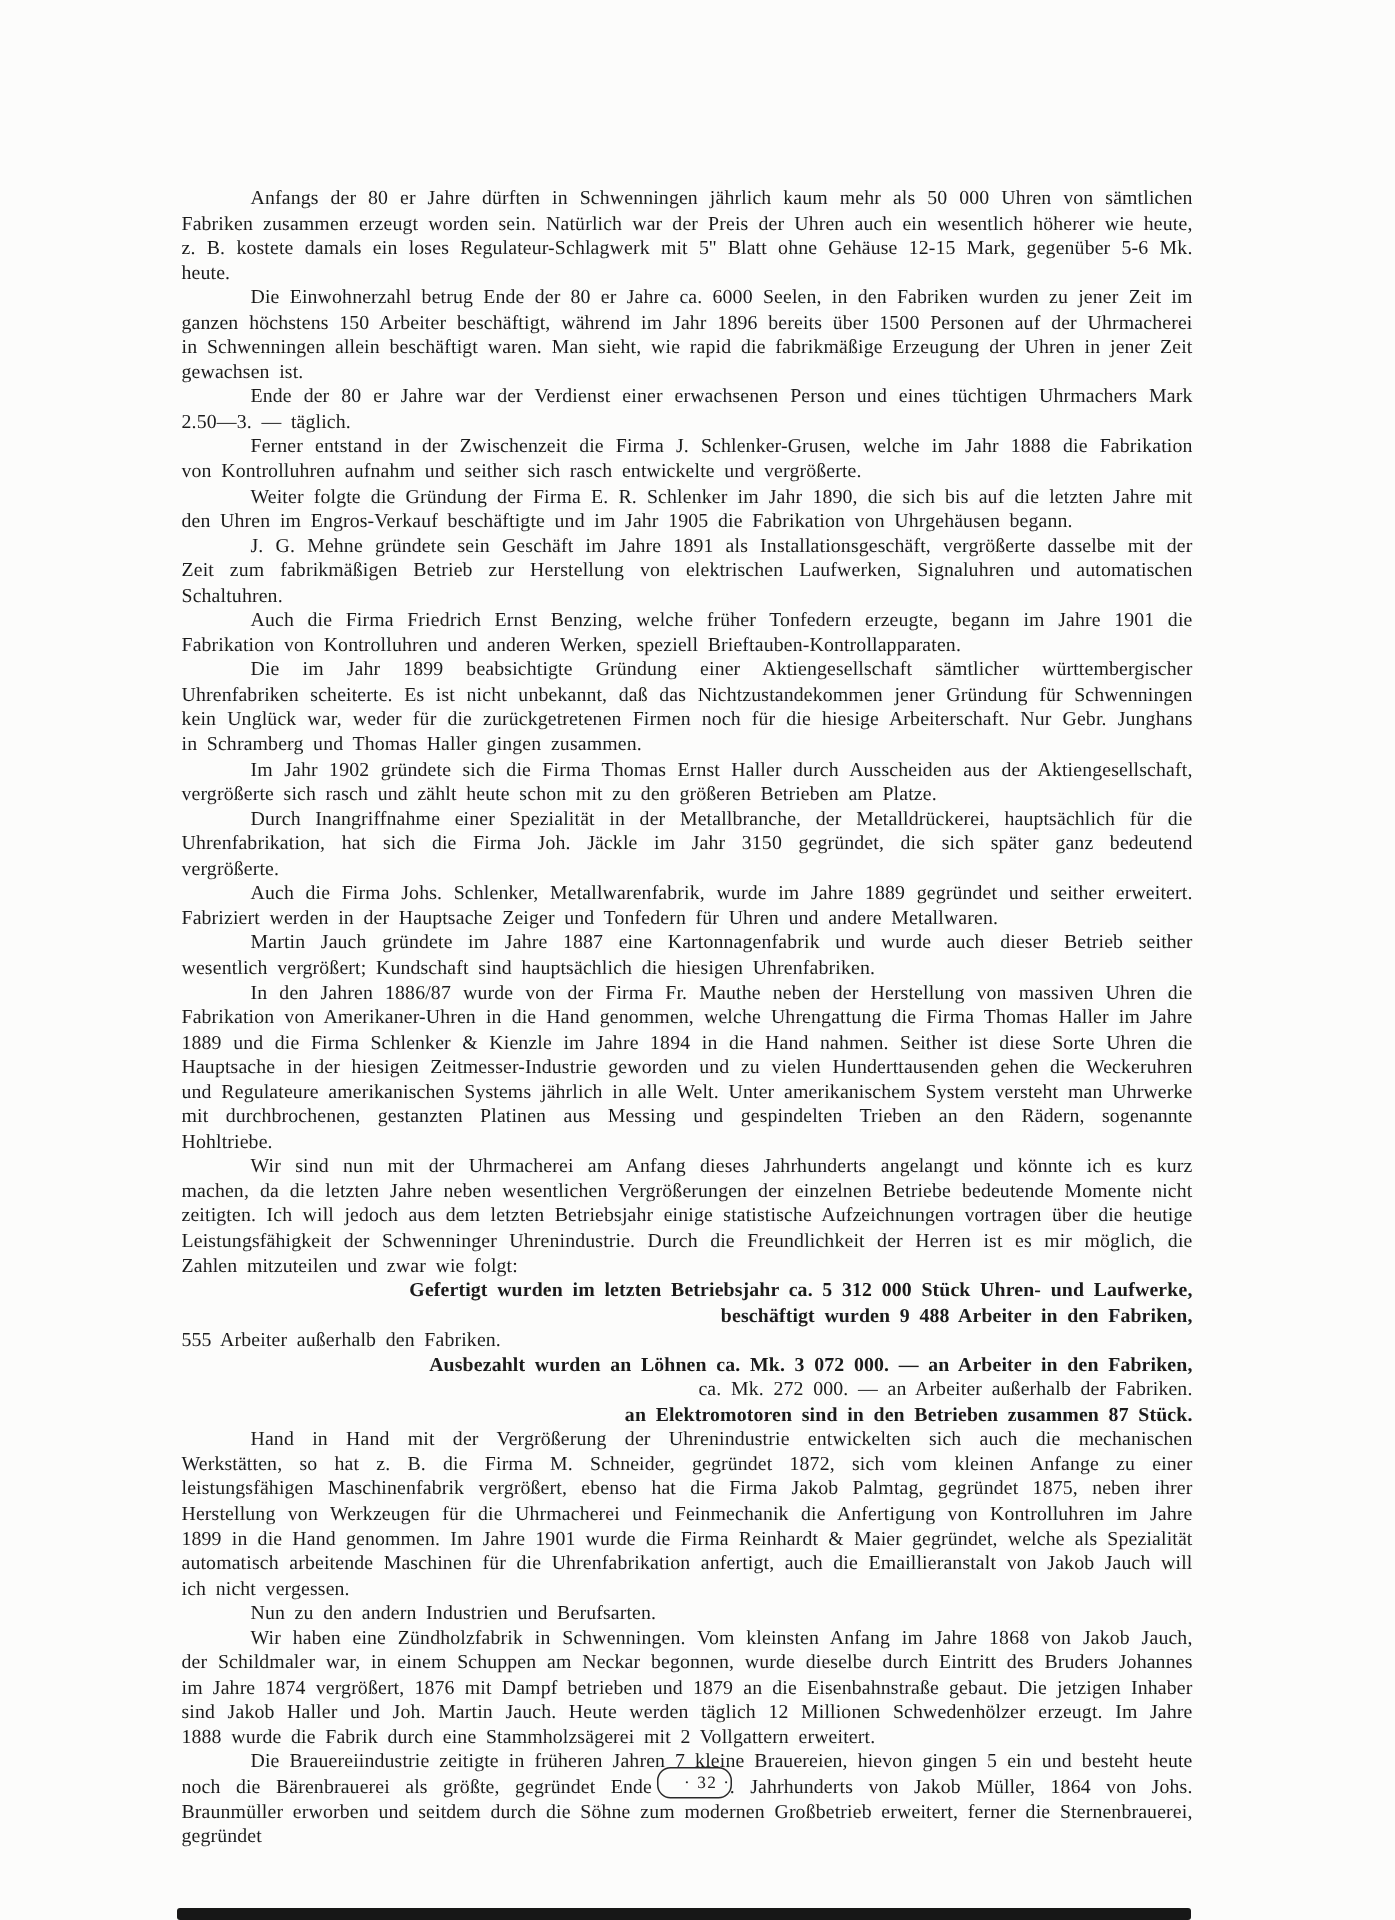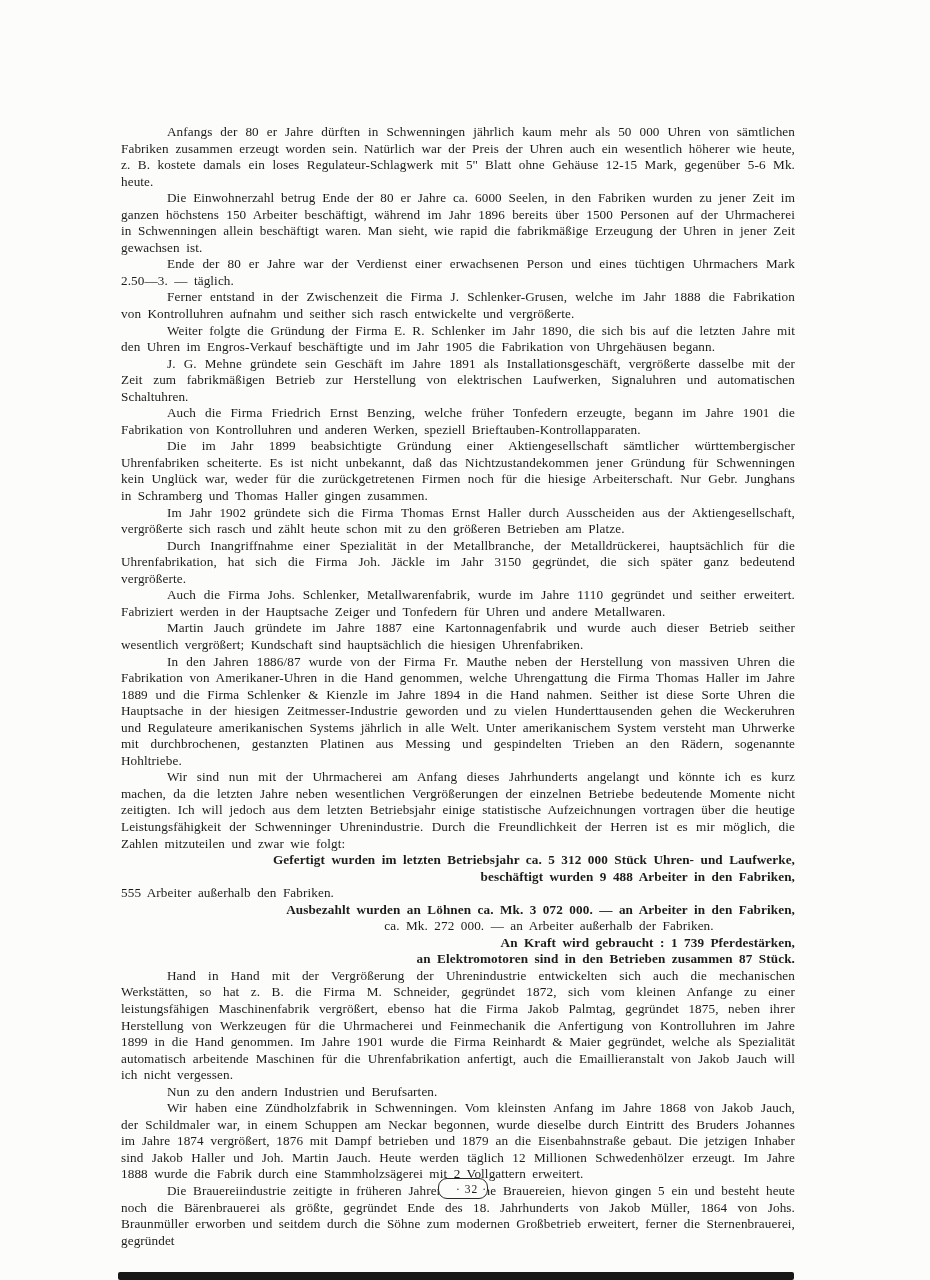--- a/index.html
+++ b/index.html
@@ -13,21 +13,21 @@
   .page{position:absolute;inset:0;}
   .text-block{
     position:absolute;left:121px;top:124px;width:674px;
     font-size:13.2px;line-height:16.55px;
     text-align:justify;word-spacing:3px;letter-spacing:0.1px;
   }
   .text-block p{margin:0;padding:0;}
   p.para{text-indent:46px;}
   p.stat  {text-indent:0;text-align:right;margin-left:45px;font-weight:bold;}
   p.stat2 {text-indent:0;text-align:left;}
-  p.stat3 {text-indent:0;text-align:center;margin-left:182px;}
+  p.stat3 {text-indent:0;text-align:right;margin-left:182px;}
   .page-number-box{
     position:absolute;left:438px;top:1178px;width:48px;height:19px;
     border:1.4px solid #2a2a2a;border-radius:9px;
     display:flex;align-items:center;justify-content:flex-end;
     font-size:11.5px;letter-spacing:1px;color:#222;
     background:#fcfcfb;
   }
   .scan-bar{
     position:absolute;left:118px;top:1272px;width:676px;height:8px;
     background:#171717;border-radius:2px;
@@ -41,30 +41,29 @@
       <p class="para">Anfangs der 80 er Jahre dürften in Schwenningen jährlich kaum mehr als 50 000 Uhren von sämtlichen Fabriken zusammen erzeugt worden sein.  Natürlich war der Preis der Uhren auch ein wesentlich höherer wie heute, z. B. kostete damals ein loses Regulateur-Schlagwerk mit 5'' Blatt ohne Gehäuse 12-15 Mark, gegenüber 5-6 Mk. heute.</p>
       <p class="para">Die Einwohnerzahl betrug Ende der 80 er Jahre ca. 6000 Seelen, in den Fabriken wurden zu jener Zeit im ganzen höchstens 150 Arbeiter beschäftigt, während im Jahr 1896 bereits über 1500 Personen auf der Uhrmacherei in Schwenningen allein beschäftigt waren.  Man sieht, wie rapid die fabrikmäßige Erzeugung der Uhren in jener Zeit gewachsen ist.</p>
       <p class="para">Ende der 80 er Jahre war der Verdienst einer erwachsenen Person und eines tüchtigen Uhrmachers Mark 2.50—3. — täglich.</p>
       <p class="para">Ferner entstand in der Zwischenzeit die Firma J. Schlenker-Grusen, welche im Jahr 1888 die Fabrikation von Kontrolluhren aufnahm und seither sich rasch entwickelte und vergrößerte.</p>
       <p class="para">Weiter folgte die Gründung der Firma E. R. Schlenker im Jahr 1890, die sich bis auf die letzten Jahre mit den Uhren im Engros-Verkauf beschäftigte und im Jahr 1905 die Fabrikation von Uhrgehäusen begann.</p>
       <p class="para">J. G. Mehne gründete sein Geschäft im Jahre 1891 als Installationsgeschäft, vergrößerte dasselbe mit der Zeit zum fabrikmäßigen Betrieb zur Herstellung von elektrischen Laufwerken, Signaluhren und automatischen Schaltuhren.</p>
       <p class="para">Auch die Firma Friedrich Ernst Benzing, welche früher Tonfedern erzeugte, begann im Jahre 1901 die Fabrikation von Kontrolluhren und anderen Werken, speziell Brieftauben-Kontrollapparaten.</p>
       <p class="para">Die im Jahr 1899 beabsichtigte Gründung einer Aktiengesellschaft sämtlicher württembergischer Uhrenfabriken scheiterte.  Es ist nicht unbekannt, daß das Nichtzustandekommen jener Gründung für Schwenningen kein Unglück war, weder für die zurückgetretenen Firmen noch für die hiesige Arbeiterschaft.  Nur Gebr. Junghans in Schramberg und Thomas Haller gingen zusammen.</p>
       <p class="para">Im Jahr 1902 gründete sich die Firma Thomas Ernst Haller durch Ausscheiden aus der Aktiengesellschaft, vergrößerte sich rasch und zählt heute schon mit zu den größeren Betrieben am Platze.</p>
       <p class="para">Durch Inangriffnahme einer Spezialität in der Metallbranche, der Metalldrückerei, hauptsächlich für die Uhrenfabrikation, hat sich die Firma Joh. Jäckle im Jahr 3150 gegründet, die sich später ganz bedeutend vergrößerte.</p>
-      <p class="para">Auch die Firma Johs. Schlenker, Metallwarenfabrik, wurde im Jahre 1110 gegründet und seither erweitert. Fabriziert werden in der Hauptsache Zeiger und Tonfedern für Uhren und andere Metallwaren.</p>
+      <p class="para">Auch die Firma Johs. Schlenker, Metallwarenfabrik, wurde im Jahre 1889 gegründet und seither erweitert. Fabriziert werden in der Hauptsache Zeiger und Tonfedern für Uhren und andere Metallwaren.</p>
       <p class="para">Martin Jauch gründete im Jahre 1887 eine Kartonnagenfabrik und wurde auch dieser Betrieb seither wesentlich vergrößert; Kundschaft sind hauptsächlich die hiesigen Uhrenfabriken.</p>
       <p class="para">In den Jahren 1886/87 wurde von der Firma Fr. Mauthe neben der Herstellung von massiven Uhren die Fabrikation von Amerikaner-Uhren in die Hand genommen, welche Uhrengattung die Firma Thomas Haller im Jahre 1889 und die Firma Schlenker &amp; Kienzle im Jahre 1894 in die Hand nahmen.  Seither ist diese Sorte Uhren die Hauptsache in der hiesigen Zeitmesser-Industrie geworden und zu vielen Hunderttausenden gehen die Weckeruhren und Regulateure amerikanischen Systems jährlich in alle Welt.  Unter amerikanischem System versteht man Uhrwerke mit durchbrochenen, gestanzten Platinen aus Messing und gespindelten Trieben an den Rädern, sogenannte Hohltriebe.</p>
       <p class="para">Wir sind nun mit der Uhrmacherei am Anfang dieses Jahrhunderts angelangt und könnte ich es kurz machen, da die letzten Jahre neben wesentlichen Vergrößerungen der einzelnen Betriebe bedeutende Momente nicht zeitigten. Ich will jedoch aus dem letzten Betriebsjahr einige statistische Aufzeichnungen vortragen über die heutige Leistungsfähigkeit der Schwenninger Uhrenindustrie.  Durch die Freundlichkeit der Herren ist es mir möglich, die Zahlen mitzuteilen und zwar wie folgt:</p>
       <p class="stat">Gefertigt wurden im letzten Betriebsjahr ca. 5 312 000 Stück Uhren- und Laufwerke,</p>
       <p class="stat">beschäftigt wurden 9 488 Arbeiter in den Fabriken,</p>
       <p class="stat2">555 Arbeiter außerhalb den Fabriken.</p>
       <p class="stat">Ausbezahlt wurden an Löhnen ca. Mk. 3 072 000. — an Arbeiter in den Fabriken,</p>
       <p class="stat3">ca. Mk.  272 000. — an Arbeiter außerhalb der Fabriken.</p>
-      <p class="stat">An Kraft wird gebraucht : 1 739 Pferdestärken,</p>
       <p class="stat">an Elektromotoren sind in den Betrieben zusammen 87 Stück.</p>
       <p class="para">Hand in Hand mit der Vergrößerung der Uhrenindustrie entwickelten sich auch die mechanischen Werkstätten, so hat z. B. die Firma M. Schneider, gegründet 1872, sich vom kleinen Anfange zu einer leistungsfähigen Maschinenfabrik vergrößert, ebenso hat die Firma Jakob Palmtag, gegründet 1875, neben ihrer Herstellung von Werkzeugen für die Uhrmacherei und Feinmechanik die Anfertigung von Kontrolluhren im Jahre 1899 in die Hand genommen. Im Jahre 1901 wurde die Firma Reinhardt &amp; Maier gegründet, welche als Spezialität automatisch arbeitende Maschinen für die Uhrenfabrikation anfertigt, auch die Emaillieranstalt von Jakob Jauch will ich nicht vergessen.</p>
       <p class="para">Nun zu den andern Industrien und Berufsarten.</p>
       <p class="para">Wir haben eine Zündholzfabrik in Schwenningen.  Vom kleinsten Anfang im Jahre 1868 von Jakob Jauch, der Schildmaler war, in einem Schuppen am Neckar begonnen, wurde dieselbe durch Eintritt des Bruders Johannes im Jahre 1874 vergrößert, 1876 mit Dampf betrieben und 1879 an die Eisenbahnstraße gebaut.  Die jetzigen Inhaber sind Jakob Haller und Joh. Martin Jauch.  Heute werden täglich 12 Millionen Schwedenhölzer erzeugt.  Im Jahre 1888 wurde die Fabrik durch eine Stammholzsägerei mit 2 Vollgattern erweitert.</p>
       <p class="para">Die Brauereiindustrie zeitigte in früheren Jahren 7 kleine Brauereien, hievon gingen 5 ein und besteht heute noch die Bärenbrauerei als größte, gegründet Ende des 18. Jahrhunderts von Jakob Müller, 1864 von Johs. Braunmüller erworben und seitdem durch die Söhne zum modernen Großbetrieb erweitert, ferner die Sternenbrauerei, gegründet</p>
     </div>
 
   <div class="page-number-box">
     <span>· 32 ·</span>
   </div>

